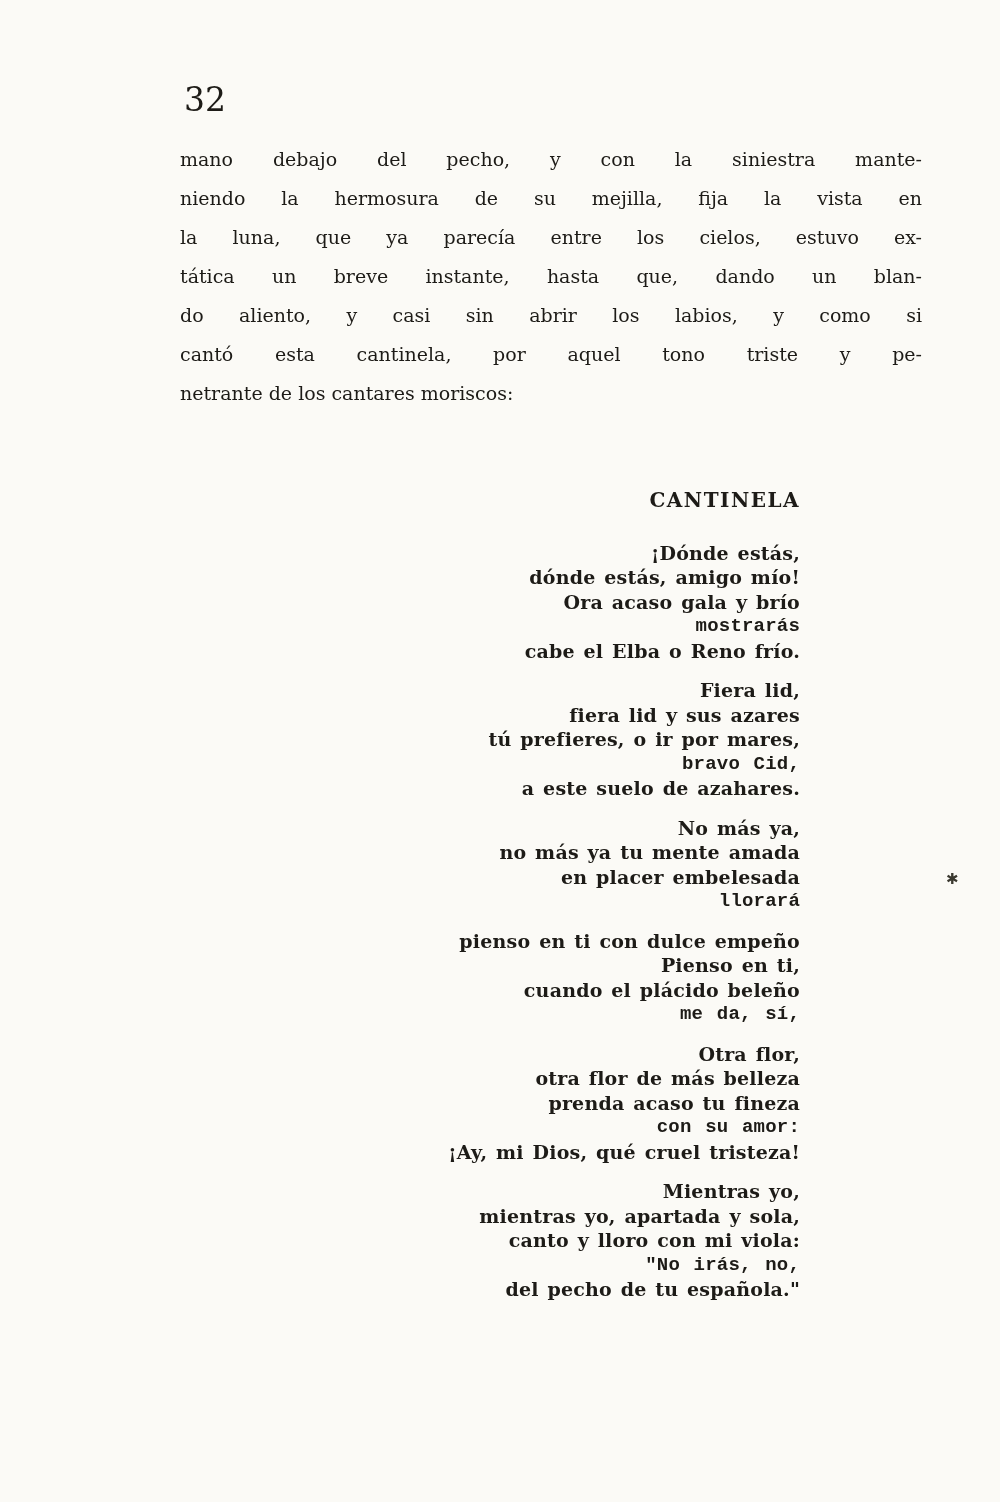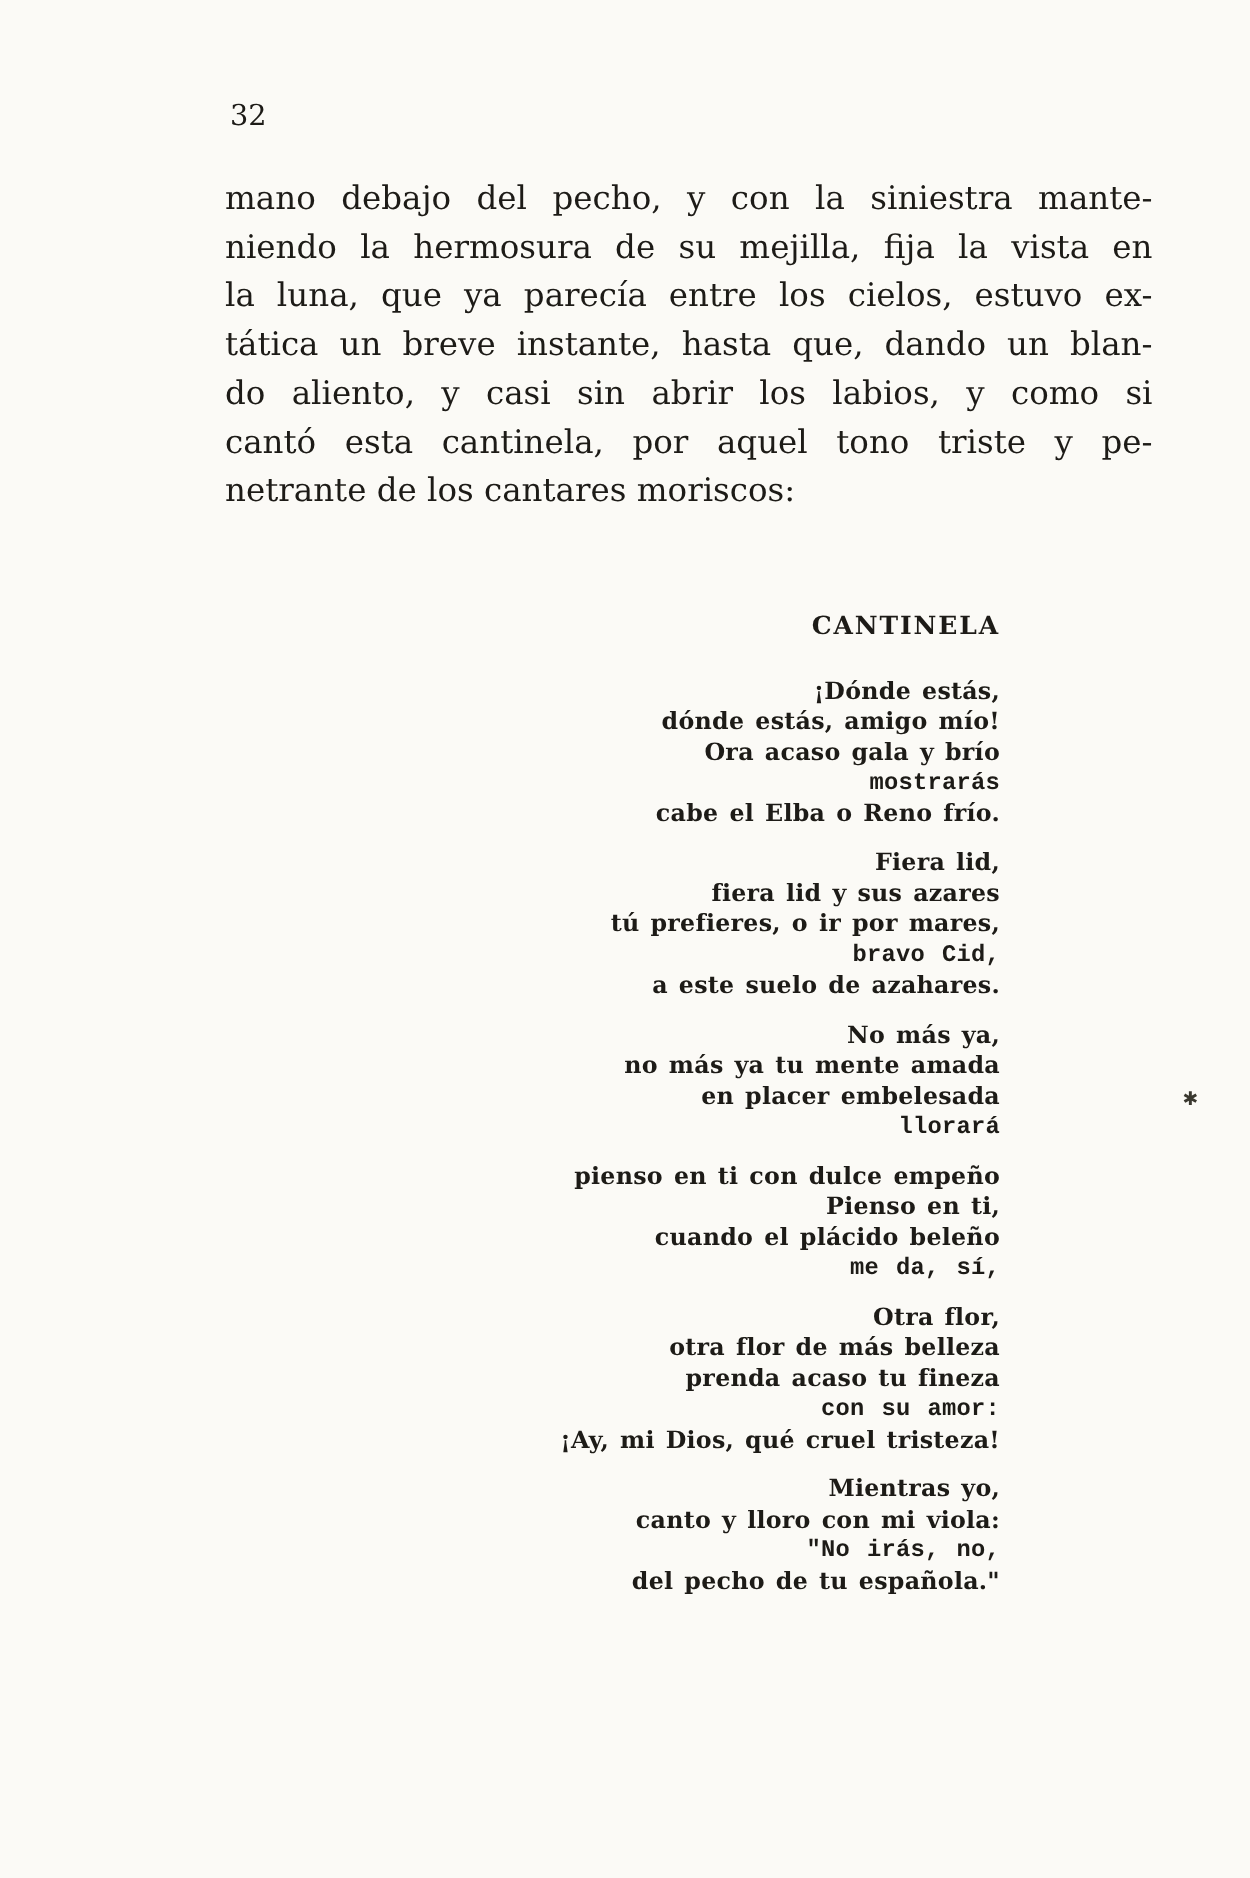--- a/index.html
+++ b/index.html
@@ -16,28 +16,28 @@
     overflow: hidden;
   }
   .page {
     position: absolute;
     inset: 0;
   }
   .page-number {
     position: absolute;
     left: 184px;
     top: 80px;
-    font-size: 23px;
+    font-size: 33px;
   }
   .prose {
     position: absolute;
     left: 180px;
     top: 140px;
     width: 742px;
-    font-size: 26px;
+    font-size: 19px;
     line-height: 39px;
   }
   .prose-line {
     text-align: justify;
     text-align-last: justify;
     white-space: nowrap;
   }
   .prose-line.no-just {
     text-align-last: left;
     white-space: normal;
@@ -129,20 +129,21 @@
     <div class="stanza">
       <div class="poem-line ind1">Otra flor,</div>
       <div class="poem-line">otra flor de más belleza</div>
       <div class="poem-line">prenda acaso tu fineza</div>
       <div class="poem-line ind2">con su amor:</div>
       <div class="poem-line">¡Ay, mi Dios, qué cruel tristeza!</div>
     </div>
 
     <div class="stanza">
       <div class="poem-line ind1">Mientras yo,</div>
+      <div class="poem-line">mientras yo, apartada y sola,</div>
       <div class="poem-line">canto y lloro con mi viola:</div>
       <div class="poem-line ind2">"No irás, no,</div>
       <div class="poem-line">del pecho de tu española."</div>
     </div>
   </div>
 
   <div class="ornament">✱</div>
 
 </div>
 

